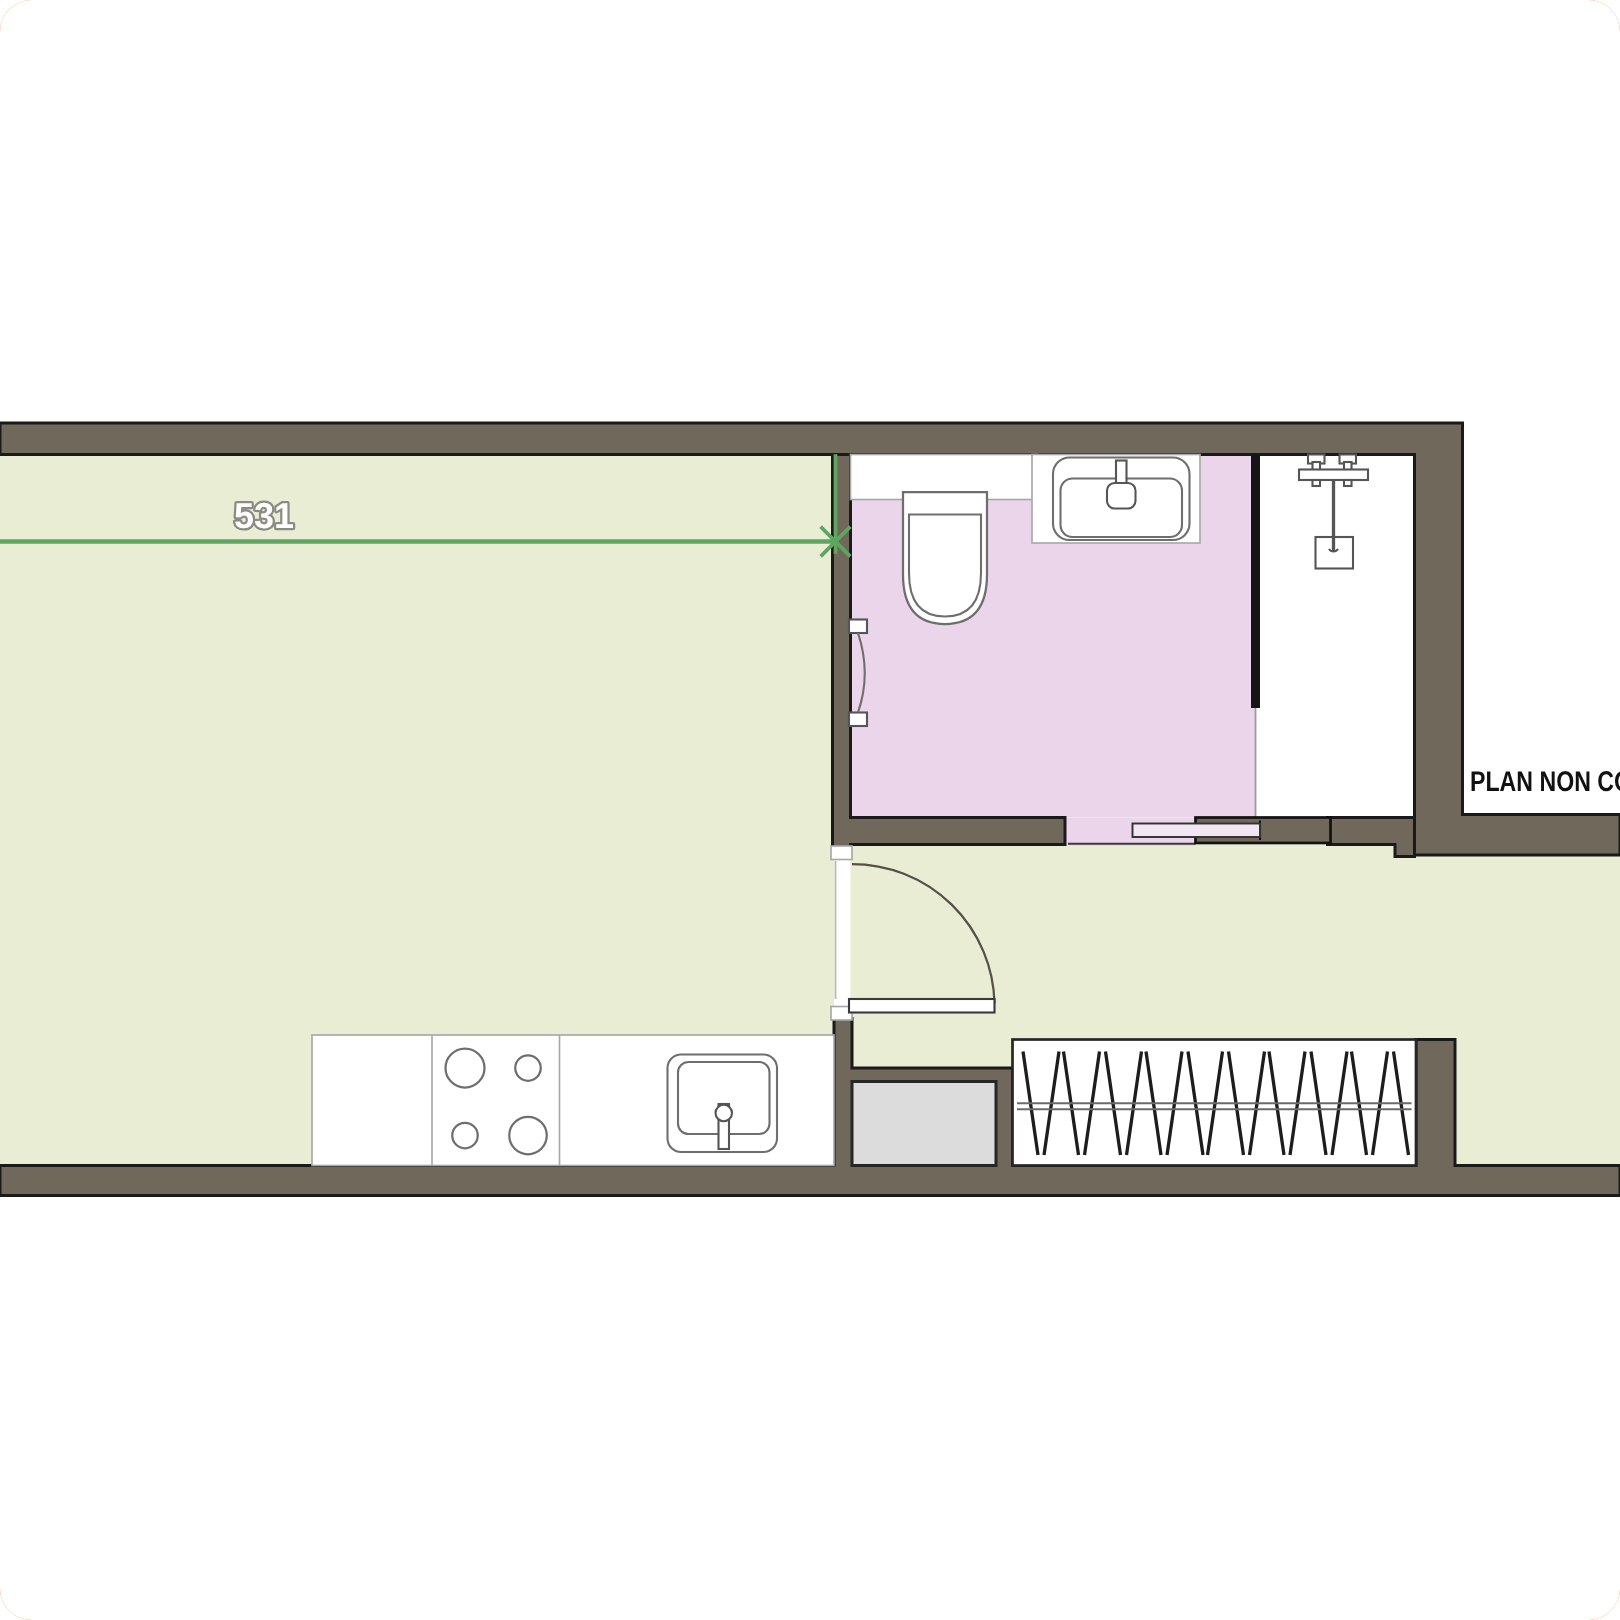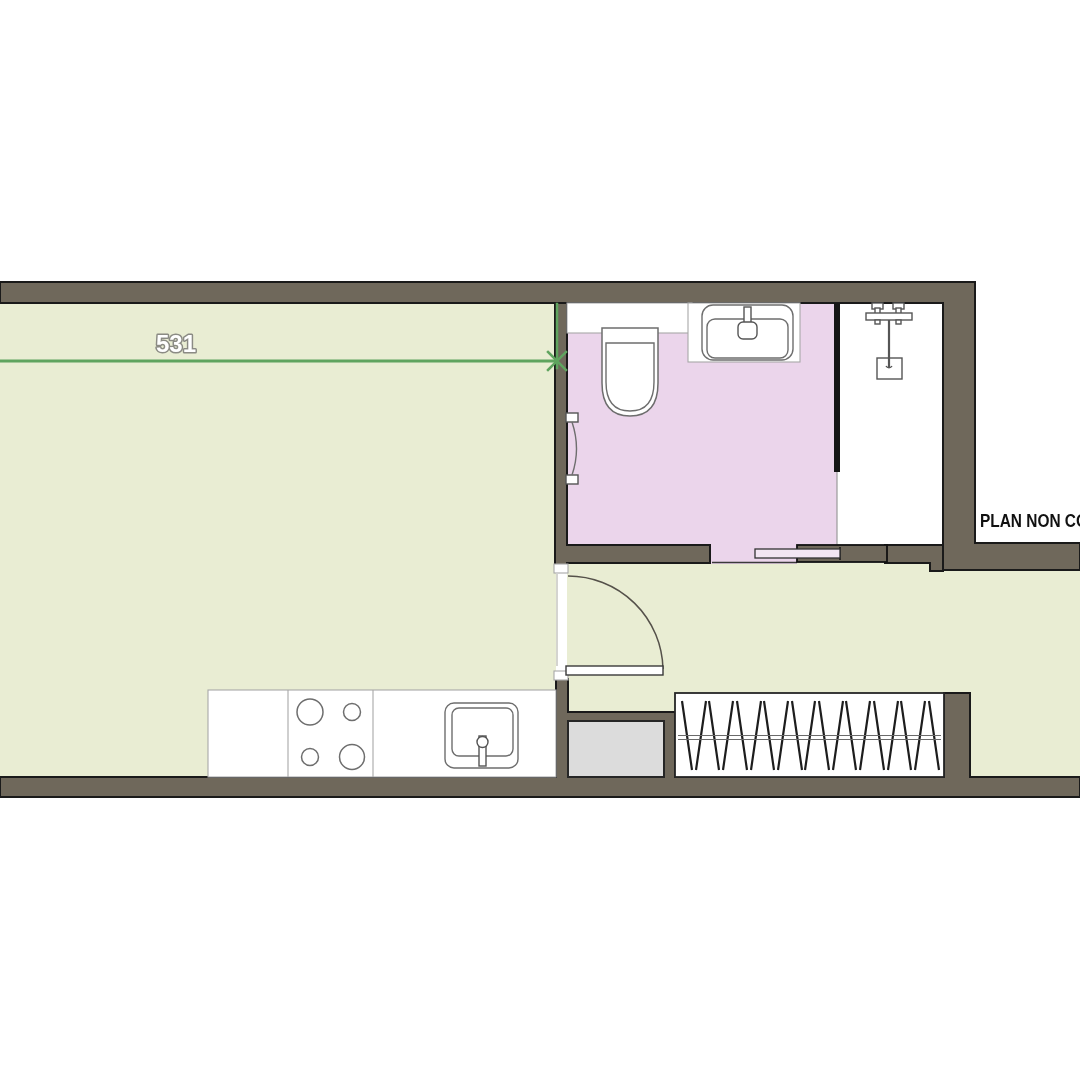--- a/index.html
+++ b/index.html
@@ -1,17 +1,17 @@
 <!DOCTYPE html>
 <html><head>
 <meta charset="utf-8">
 <style>
   html,body{margin:0;padding:0;background:#fff;}
   .canvas{position:relative;width:1080px;height:1080px;background:#f97316;overflow:hidden;
-          font-family:"Liberation Sans", sans-serif;}
+          font-family:"Liberation Sans", sans-serif;border-radius:21px;}
   svg{position:absolute;left:0;top:0;}
   .wall{stroke:#1a1a1a;stroke-width:2;}
   .floor{stroke:none;}
   .fx{fill:#ffffff;stroke:#6e6e6e;stroke-width:1.5;}
   .fx-thin{fill:#ffffff;stroke:#a8a8a8;stroke-width:1.1;}
   .fx-line{fill:none;stroke:#6e6e6e;stroke-width:1.4;}
   .fx-dark{fill:#ffffff;stroke:#555555;stroke-width:1.4;}
   .door-line{fill:none;stroke:#55514a;stroke-width:1.5;}
   .hatch{fill:none;stroke:#1d1d1d;stroke-width:2.2;}
   .rod{stroke:#6a6a6a;stroke-width:1.2;}

